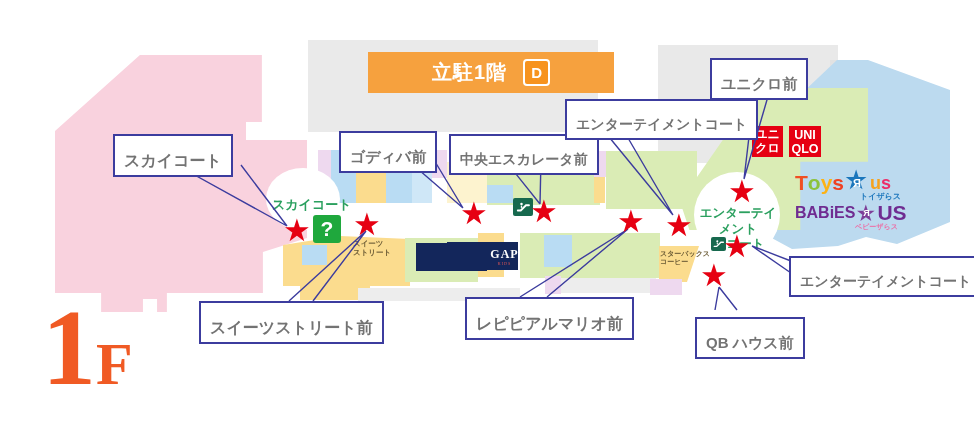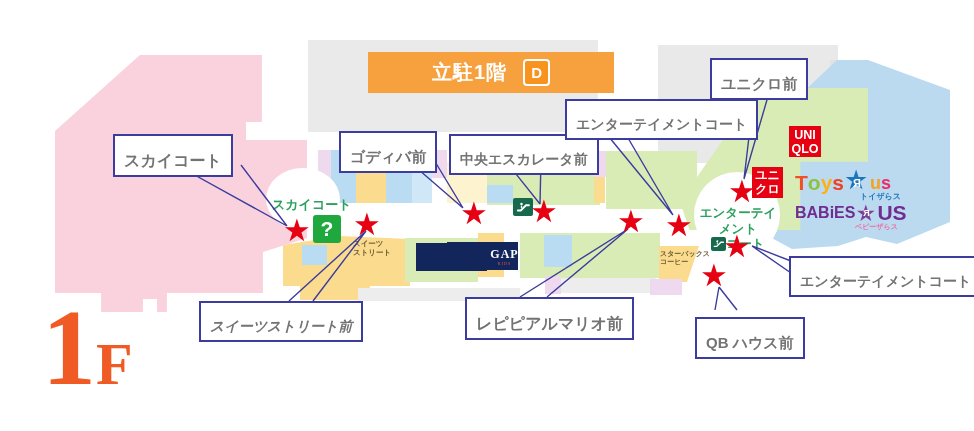--- a/index.html
+++ b/index.html
@@ -140,21 +140,21 @@
   </div>
 
   <div class="abs escicon" style="left:513px;top:198px;width:20px;height:18px;">
     <svg viewBox="0 0 20 20" width="16" height="15">
         <path d="M3 14 h4 l7-7 h4" stroke="#fff" stroke-width="2.4" fill="none" stroke-linecap="round"></path>
         <circle cx="8" cy="5.4" r="1.7" fill="#fff"></circle>
         <path d="M8 7.5 v3" stroke="#fff" stroke-width="1.8"></path>
       </svg>
   </div>
 
-  <div class="uq" style="left:752px;top:126px;width:31px;height:31px;font-size:12px;margin-top:41px;">
+  <div class="uq" style="left:752px;top:126px;width:31px;height:31px;font-size:12px;">
     <div>ユニ</div>
     <div>クロ</div>
   </div>
   <div class="uq" style="left:789px;top:126px;width:32px;height:31px;font-size:12.5px;">
     <div>UNI</div>
     <div>QLO</div>
   </div>
 
   <div class="gapbox" style="left:416px;top:243px;width:27px;height:28px;">
     <span class="g">GAP</span>
@@ -213,20 +213,20 @@
   <div class="star" style="left:714px;top:275px;">★</div>
 
   <div class="callout" style="left:113px;top:134px;font-size:16px;">スカイコート</div>
   <div class="callout" style="left:339px;top:131px;">ゴディバ前</div>
   <div class="callout" style="left:449px;top:134px;font-size:14px;">中央エスカレータ前</div>
   <div class="callout" style="left:565px;top:99px;font-size:14px;">エンターテイメントコート</div>
   <div class="callout" style="left:710px;top:58px;">ユニクロ前</div>
   <div class="callout" style="left:789px;top:256px;font-size:14px;">エンターテイメントコート</div>
   <div class="callout" style="left:695px;top:317px;">QB ハウス前</div>
   <div class="callout" style="left:465px;top:297px;font-size:16px;">レピピアルマリオ前</div>
-  <div class="callout" style="left:199px;top:301px;font-size:14px;font-style:italic;">スイーツストリート前</div>
+  <div class="callout" style="left:199px;top:301px;font-size:16px;">スイーツストリート前</div>
 
   <div class="abs floor">
     <span class="f1">1</span>
       <span class="f2">F</span>
   </div>
 
 </div>
 
 </body></html>

